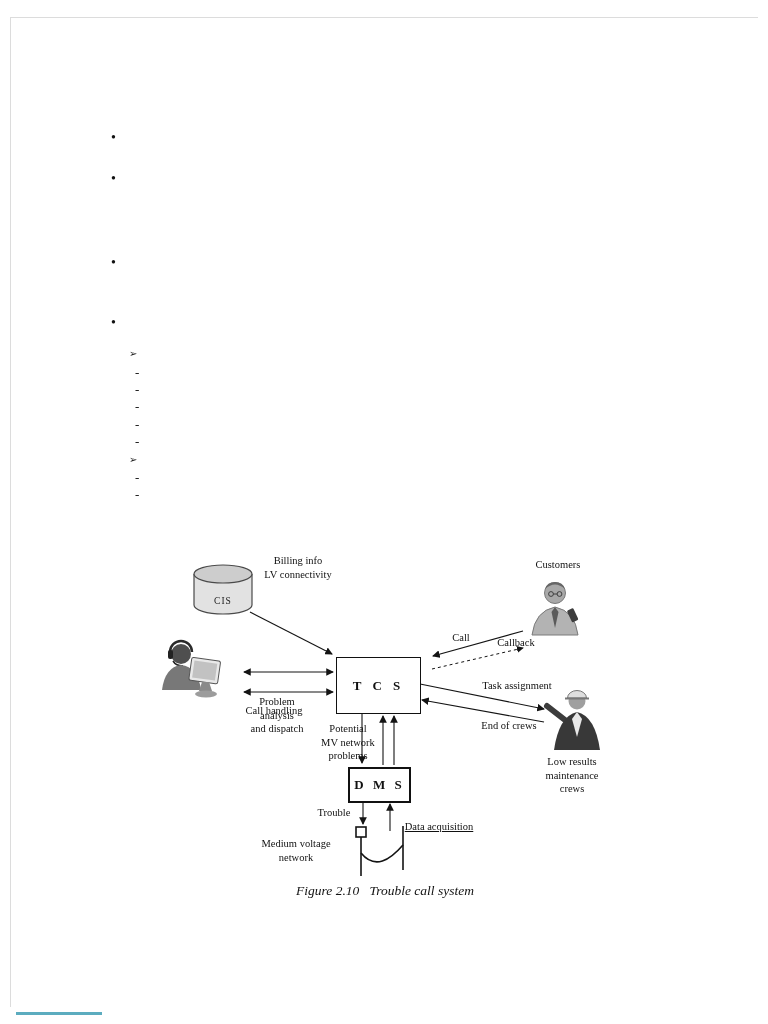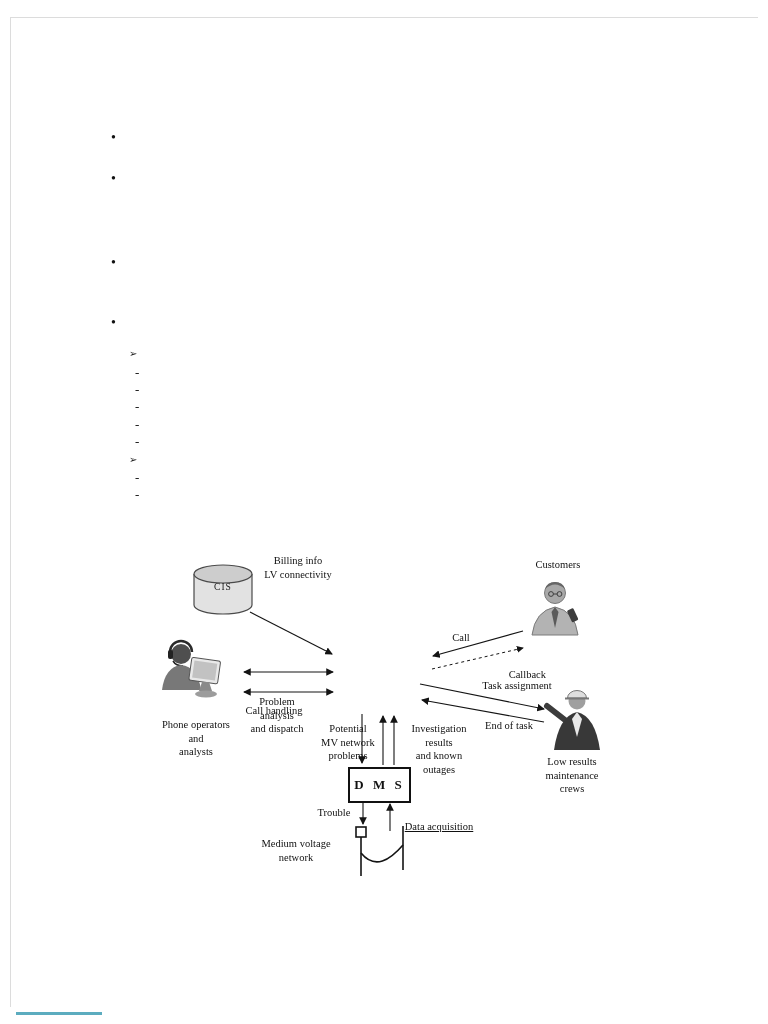--- a/index.html
+++ b/index.html
@@ -10,21 +10,21 @@
   .marker.arrowhead{font-size:10px;color:#222;}
   .marker.dash{font-size:13px;}
   #diagram{position:absolute;left:140px;top:548px;width:500px;height:340px;}
   #diagram svg{position:absolute;left:0;top:0;}
   .lbl{position:absolute;font-size:10.5px;line-height:1.3;text-align:center;
        white-space:pre-line;color:#111;}
   .box{position:absolute;background:#fff;display:flex;align-items:center;justify-content:center;
        font-weight:bold;font-size:13px;letter-spacing:4px;color:#111;}
   #tcs-box{left:196px;top:109px;width:83px;height:55px;border:1.6px solid #111;}
   #dms-box{left:208px;top:219px;width:59px;height:32px;border:2.2px solid #111;}
-  .cis-lbl{position:absolute;left:64px;top:34px;width:38px;text-align:center;
+  .cis-lbl{position:absolute;left:64px;top:48px;width:38px;text-align:center;
            font-size:9.5px;letter-spacing:1px;color:#222;}
   .caption{position:absolute;left:250px;top:883px;width:270px;text-align:center;
            font-style:italic;font-size:13.5px;white-space:pre;color:#111;}
   .teal-line{position:absolute;left:16px;top:1012px;width:86px;height:3px;background:#3f9db4;opacity:.85;}
 </style>
 </head>
 <body>
 
 <div id="page">
 
@@ -107,48 +107,44 @@
       <line x1="104" y1="144" x2="193" y2="144" stroke="#141414" stroke-width="1.1" marker-start="url(#arr)" marker-end="url(#arr)"></line>
       <line x1="280" y1="136" x2="404" y2="161" stroke="#141414" stroke-width="1.1" marker-end="url(#arr)"></line>
       <line x1="404" y1="174" x2="282" y2="152" stroke="#141414" stroke-width="1.1" marker-end="url(#arr)"></line>
       <line x1="222" y1="166" x2="222" y2="215" stroke="#141414" stroke-width="1.1" marker-end="url(#arr)"></line>
       <line x1="243" y1="217" x2="243" y2="168" stroke="#141414" stroke-width="1.1" marker-end="url(#arr)"></line>
       <line x1="254" y1="217" x2="254" y2="168" stroke="#141414" stroke-width="1.1" marker-end="url(#arr)"></line>
       <line x1="223" y1="253" x2="223" y2="276" stroke="#141414" stroke-width="1.1" marker-end="url(#arr)"></line>
       <line x1="250" y1="283" x2="250" y2="256" stroke="#141414" stroke-width="1.1" marker-end="url(#arr)"></line>
     </svg>
 
+    <div id="tcs-box" class="box">T C S</div>
     <div id="dms-box" class="box" style="letter-spacing:3px;">D M S</div>
 
     <div class="cis-lbl">CIS</div>
     <div class="lbl" style="left:108px;top:6px;width:100px;">Billing info
 LV connectivity</div>
     <div class="lbl" style="left:386px;top:10px;width:64px;">Customers</div>
     <div class="lbl" style="left:301px;top:83px;width:40px;">Call</div>
-    <div class="lbl" style="left:346px;top:120px;width:60px;text-align:right;">Callback</div>
+    <div class="lbl" style="left:346px;top:88px;width:60px;">Callback</div>
     <div class="lbl" style="left:98px;top:108px;width:72px;margin-top:48px;">Call handling</div>
     <div class="lbl" style="left:103px;top:147px;width:68px;">Problem
 analysis
 and dispatch</div>
-    <div class="lbl" style="left:16px;top:170px;width:80px;">Phone operators
-and
-analysts</div>
     <div class="lbl" style="left:333px;top:131px;width:88px;">Task assignment</div>
-    <div class="lbl" style="left:337px;top:171px;width:64px;">End of task</div>
+    <div class="lbl" style="left:337px;top:171px;width:64px;">End of crews</div>
     <div class="lbl" style="left:394px;top:207px;width:76px;">Low results
 maintenance
 crews</div>
     <div class="lbl" style="left:180px;top:174px;width:56px;">Potential
 MV network
 problems</div>
-    <div class="lbl" style="left:260px;top:174px;width:78px;">Investigation
-results
-and known outages</div>
     <div class="lbl" style="left:172px;top:258px;width:44px;">Trouble</div>
     <div class="lbl" style="left:257px;top:272px;width:84px;text-decoration:underline;">Data acquisition</div>
     <div class="lbl" style="left:118px;top:289px;width:76px;">Medium voltage
 network</div>
   </div>
 
+  <div class="caption">Figure 2.10   Trouble call system</div>
 
   <div class="teal-line"></div>
 
 </div>
 
 </body></html>

